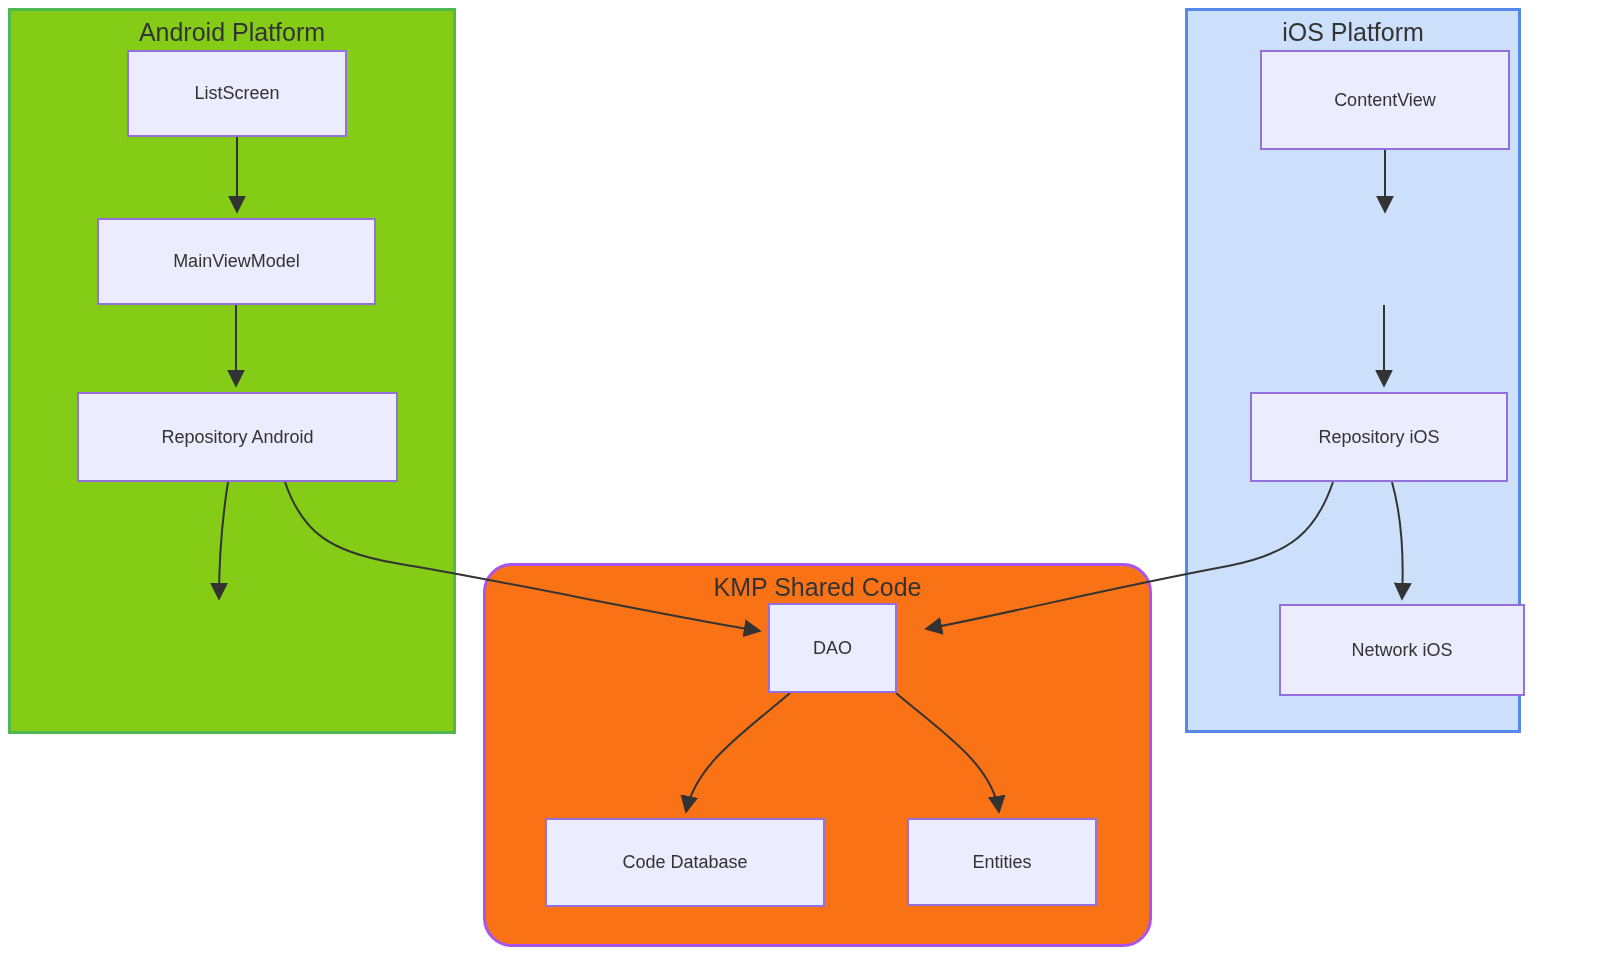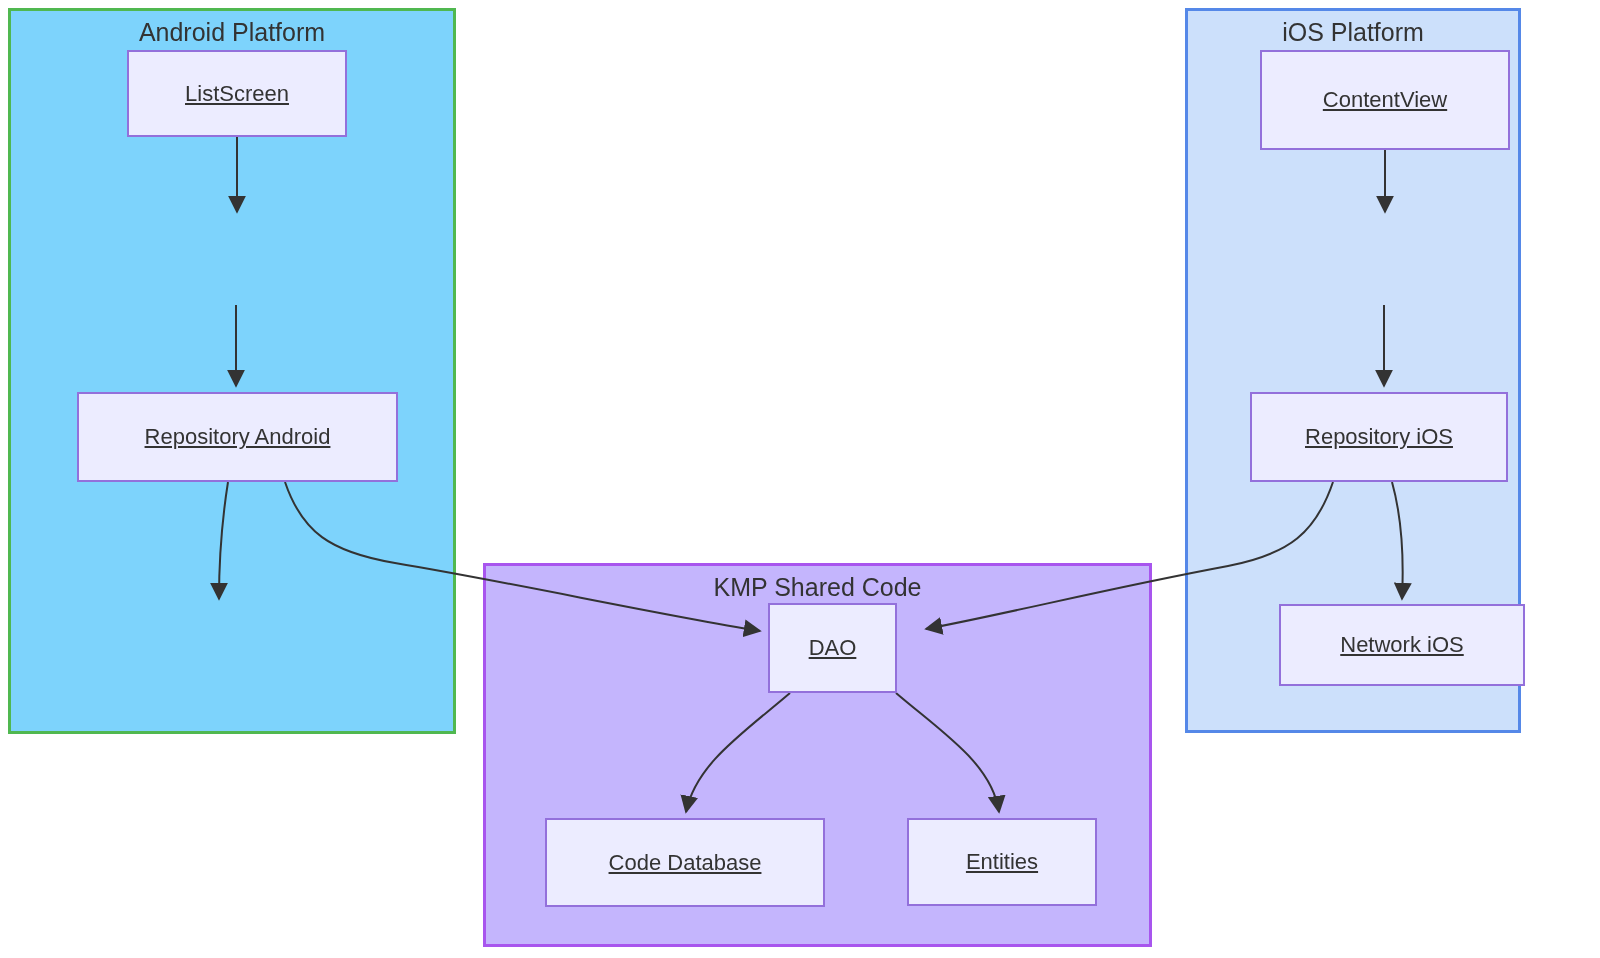--- a/index.html
+++ b/index.html
@@ -16,56 +16,56 @@
     overflow: hidden;
   }
   .cluster {
     position: absolute;
     box-sizing: border-box;
     border-style: solid;
     border-width: 3px;
   }
   .cluster-android {
     left: 8px; top: 8px; width: 448px; height: 726px;
-    background: #7dd3fc;
+    background: #84cc16;
     border-color: #50b850;
   }
   .cluster-ios {
     left: 1185px; top: 8px; width: 336px; height: 725px;
     background: #cce0fb;
     border-color: #5588e8;
   }
   .cluster-kmp {
     left: 483px; top: 563px; width: 669px; height: 384px;
-    background: #c4b5fd;
+    background: #f97316;
     border-color: #a855ee;
+    border-radius: 29px;
   }
   .cluster-title {
     position: absolute;
     top: 7px;
     left: 0;
     width: 100%;
     text-align: center;
     font-size: 25px;
     color: #333333;
   }
   .node {
     position: absolute;
     box-sizing: border-box;
     background: #ECECFF;
     border: 2px solid #9370DB;
     display: flex;
     align-items: center;
     justify-content: center;
   }
   .node-label {
-    font-size: 22px;
+    font-size: 18px;
     color: #333333;
     white-space: nowrap;
-    text-decoration: underline;
   }
   .edges-layer {
     position: absolute;
     left: 0; top: 0;
     width: 1600px;
     height: 958px;
     pointer-events: none;
   }
   .edge {
     fill: none;
@@ -102,31 +102,34 @@
     <path class="edge" d="M1384,305 L1384,386" marker-end="url(#arrowhead)"></path>
     <path class="edge" d="M1392,482 C1402,518 1404,558 1402,599" marker-end="url(#arrowhead)"></path>
     <path class="edge" d="M1333,482 C1316,532 1290,554 1228,566 C1105,589 1015,612 926,629" marker-end="url(#arrowhead)"></path>
     <path class="edge" d="M790,693 C742,734 696,764 686,812" marker-end="url(#arrowhead)"></path>
     <path class="edge" d="M896,693 C944,734 992,764 999,812" marker-end="url(#arrowhead)"></path>
   </svg>
 
   <div class="node" style="left:127px; top:50px; width:220px; height:87px">
     <span class="node-label">ListScreen</span>
   </div>
+  <div class="node" style="left:97px; top:218px; width:279px; height:87px">
+    <span class="node-label">MainViewModel</span>
+  </div>
   <div class="node" style="left:77px; top:392px; width:321px; height:90px">
     <span class="node-label">Repository Android</span>
   </div>
 
   <div class="node" style="left:1260px; top:50px; width:250px; height:100px">
     <span class="node-label">ContentView</span>
   </div>
   <div class="node" style="left:1250px; top:392px; width:258px; height:90px">
     <span class="node-label">Repository iOS</span>
   </div>
-  <div class="node" style="left:1279px; top:604px; width:246px; height:82px">
+  <div class="node" style="left:1279px; top:604px; width:246px; height:92px">
     <span class="node-label">Network iOS</span>
   </div>
 
   <div class="node" style="left:768px; top:603px; width:129px; height:90px">
     <span class="node-label">DAO</span>
   </div>
   <div class="node" style="left:545px; top:818px; width:280px; height:89px">
     <span class="node-label">Code Database</span>
   </div>
   <div class="node" style="left:907px; top:818px; width:190px; height:88px">

